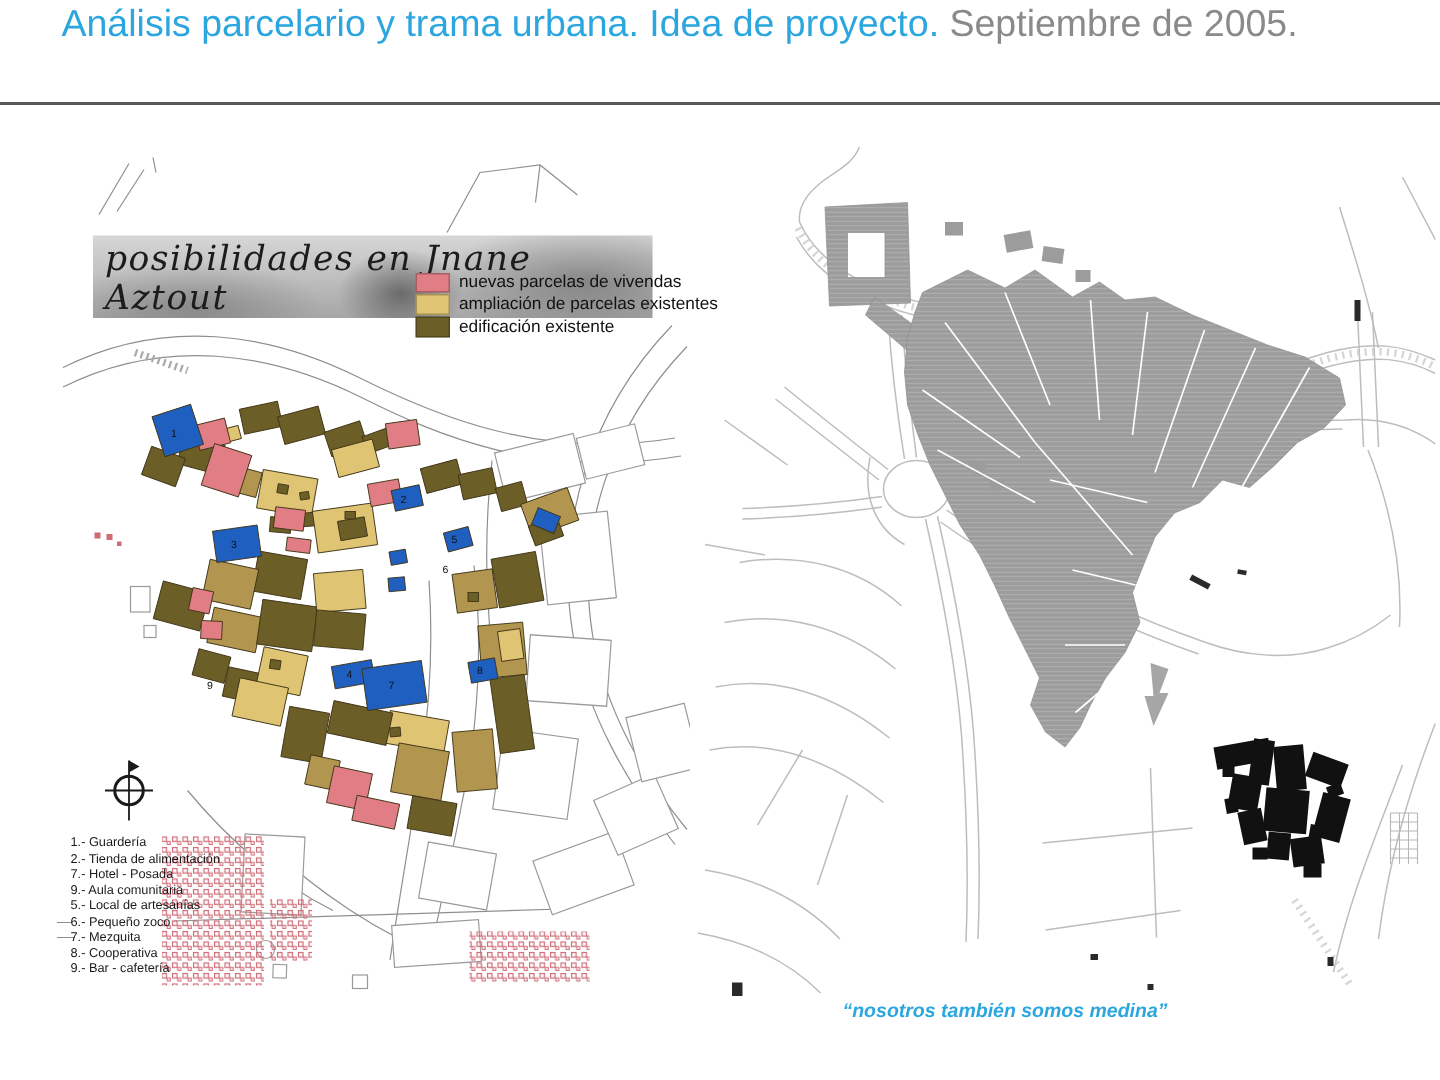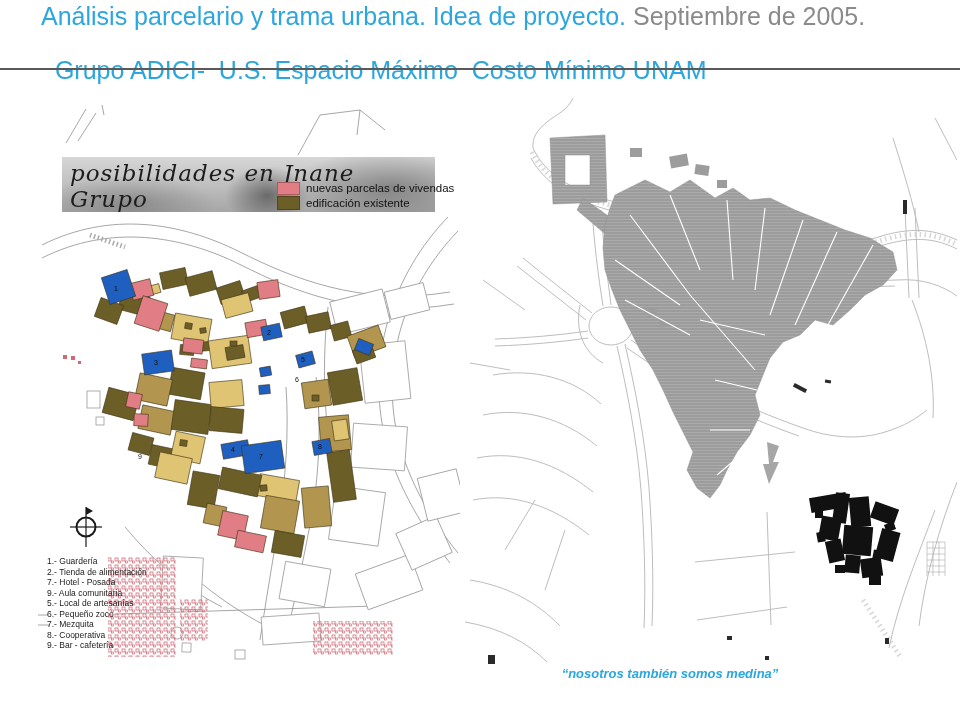--- a/index.html
+++ b/index.html
@@ -23,32 +23,36 @@
   .map-svg{position:absolute;}
   .quote{position:absolute;left:460px;top:666px;width:420px;text-align:center;
      font-size:13px;font-style:italic;font-weight:700;}
 </style>
 </head>
 <body>
 
 <div id="slide">
 
   <div class="title-block"><span style="color: rgb(43, 166, 222);">Análisis parcelario y trama urbana. Idea de proyecto.</span><span style="color: rgb(138, 138, 138);"> Septiembre de 2005.</span><br>
-  <span style="color: rgb(43, 166, 222);">Grupo ADICI-  U.S. Espacio Máximo  Costo Mínimo UNAM</span></div>
+  </div>
 
   <div class="divider" style="background: rgb(89, 89, 89);"></div>
 
   <div class="photo-band">
-    <div class="photo-caption">posibilidades en Jnane Grupo</div>
+    <div class="photo-caption">posibilidades en Jnane Aztout</div>
   </div>
 
   <div class="legend" id="legend">
       <div class="legend-row">
         <span class="legend-swatch" style="background: rgb(225, 125, 132);"></span>
         <span class="legend-label">nuevas parcelas de vivendas</span>
+      </div>
+      <div class="legend-row">
+        <span class="legend-swatch" style="background: rgb(223, 196, 115);"></span>
+        <span class="legend-label">ampliación de parcelas existentes</span>
       </div>
       <div class="legend-row">
         <span class="legend-swatch" style="background: rgb(108, 94, 39);"></span>
         <span class="legend-label">edificación existente</span>
       </div>
     </div>
 
   <svg id="left-map" class="map-svg" style="left:30px;top:95px" width="430" height="570" viewBox="0 0 430 570">
       <defs>
         <pattern id="sketchPat" width="7" height="7" patternUnits="userSpaceOnUse">

